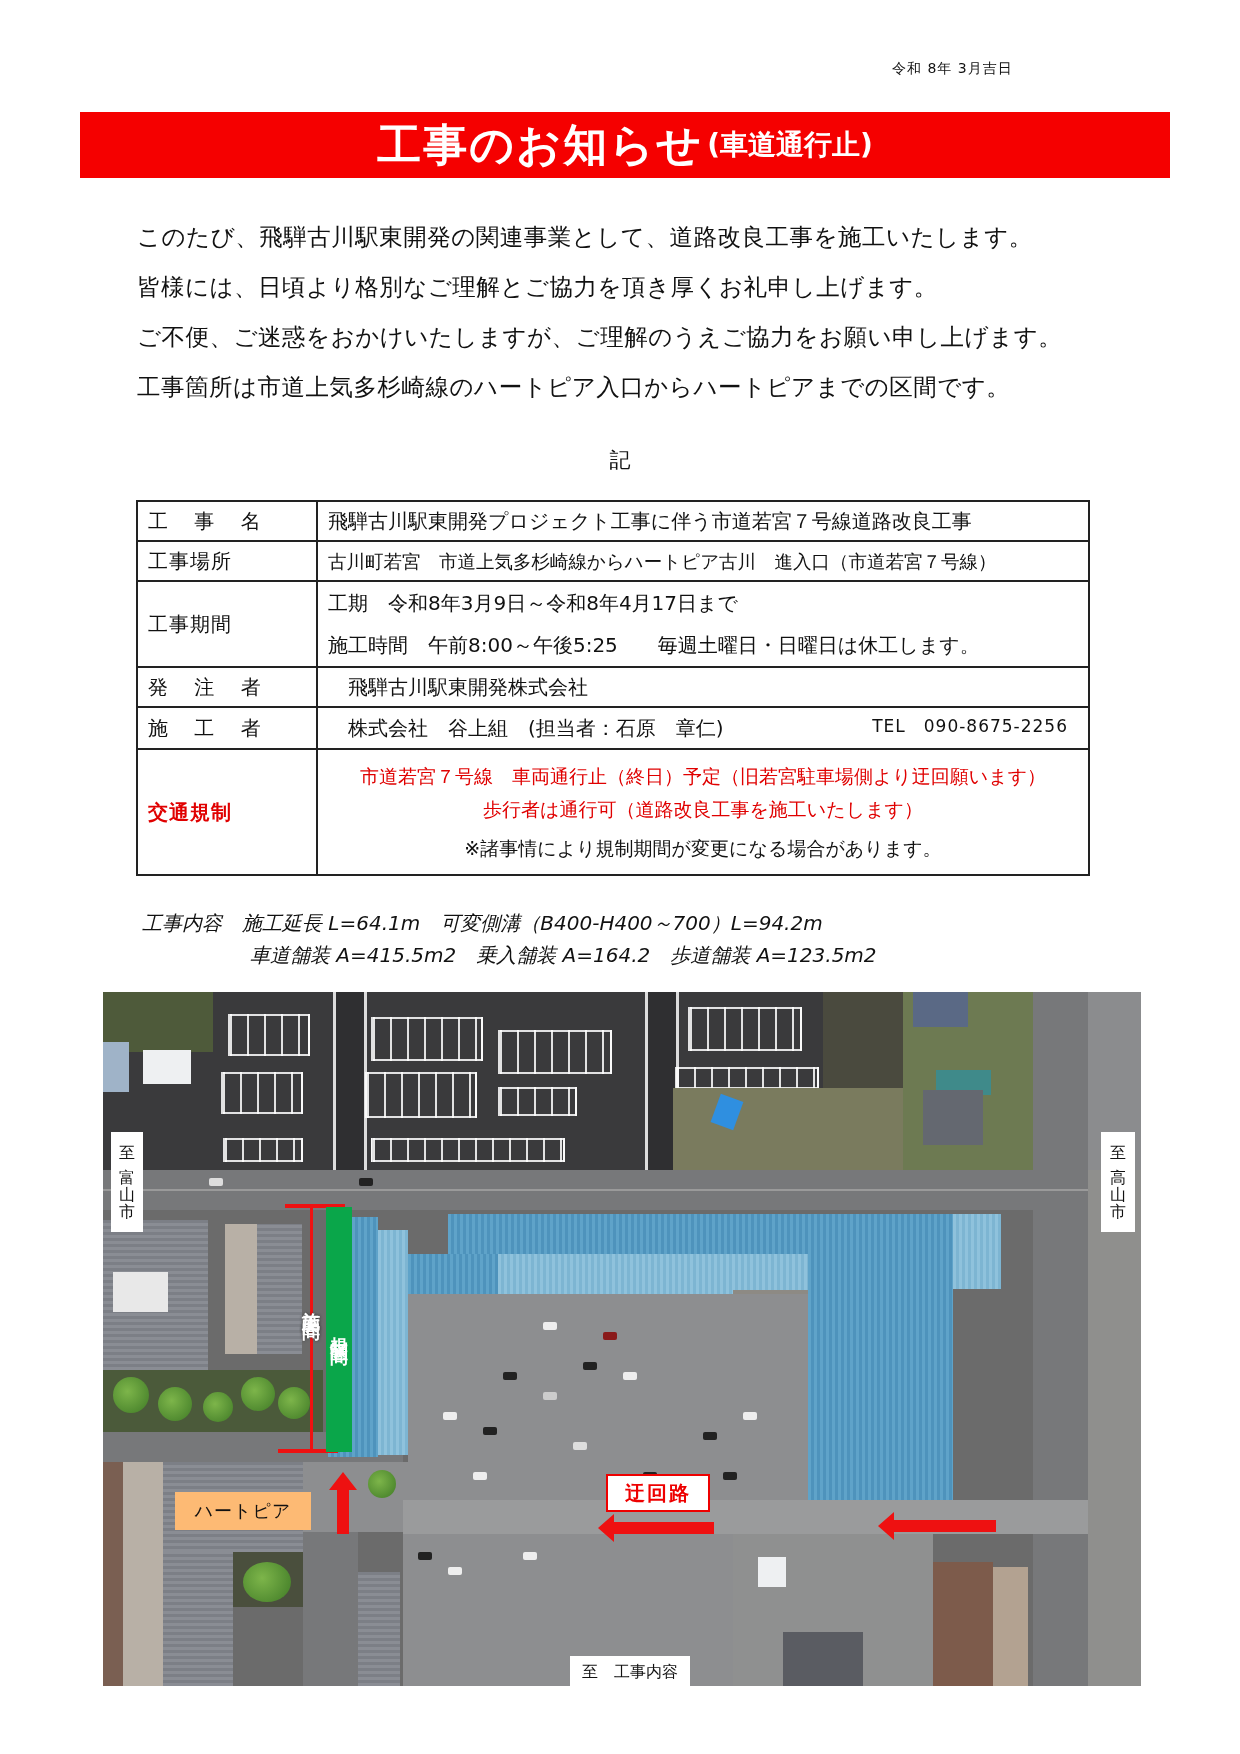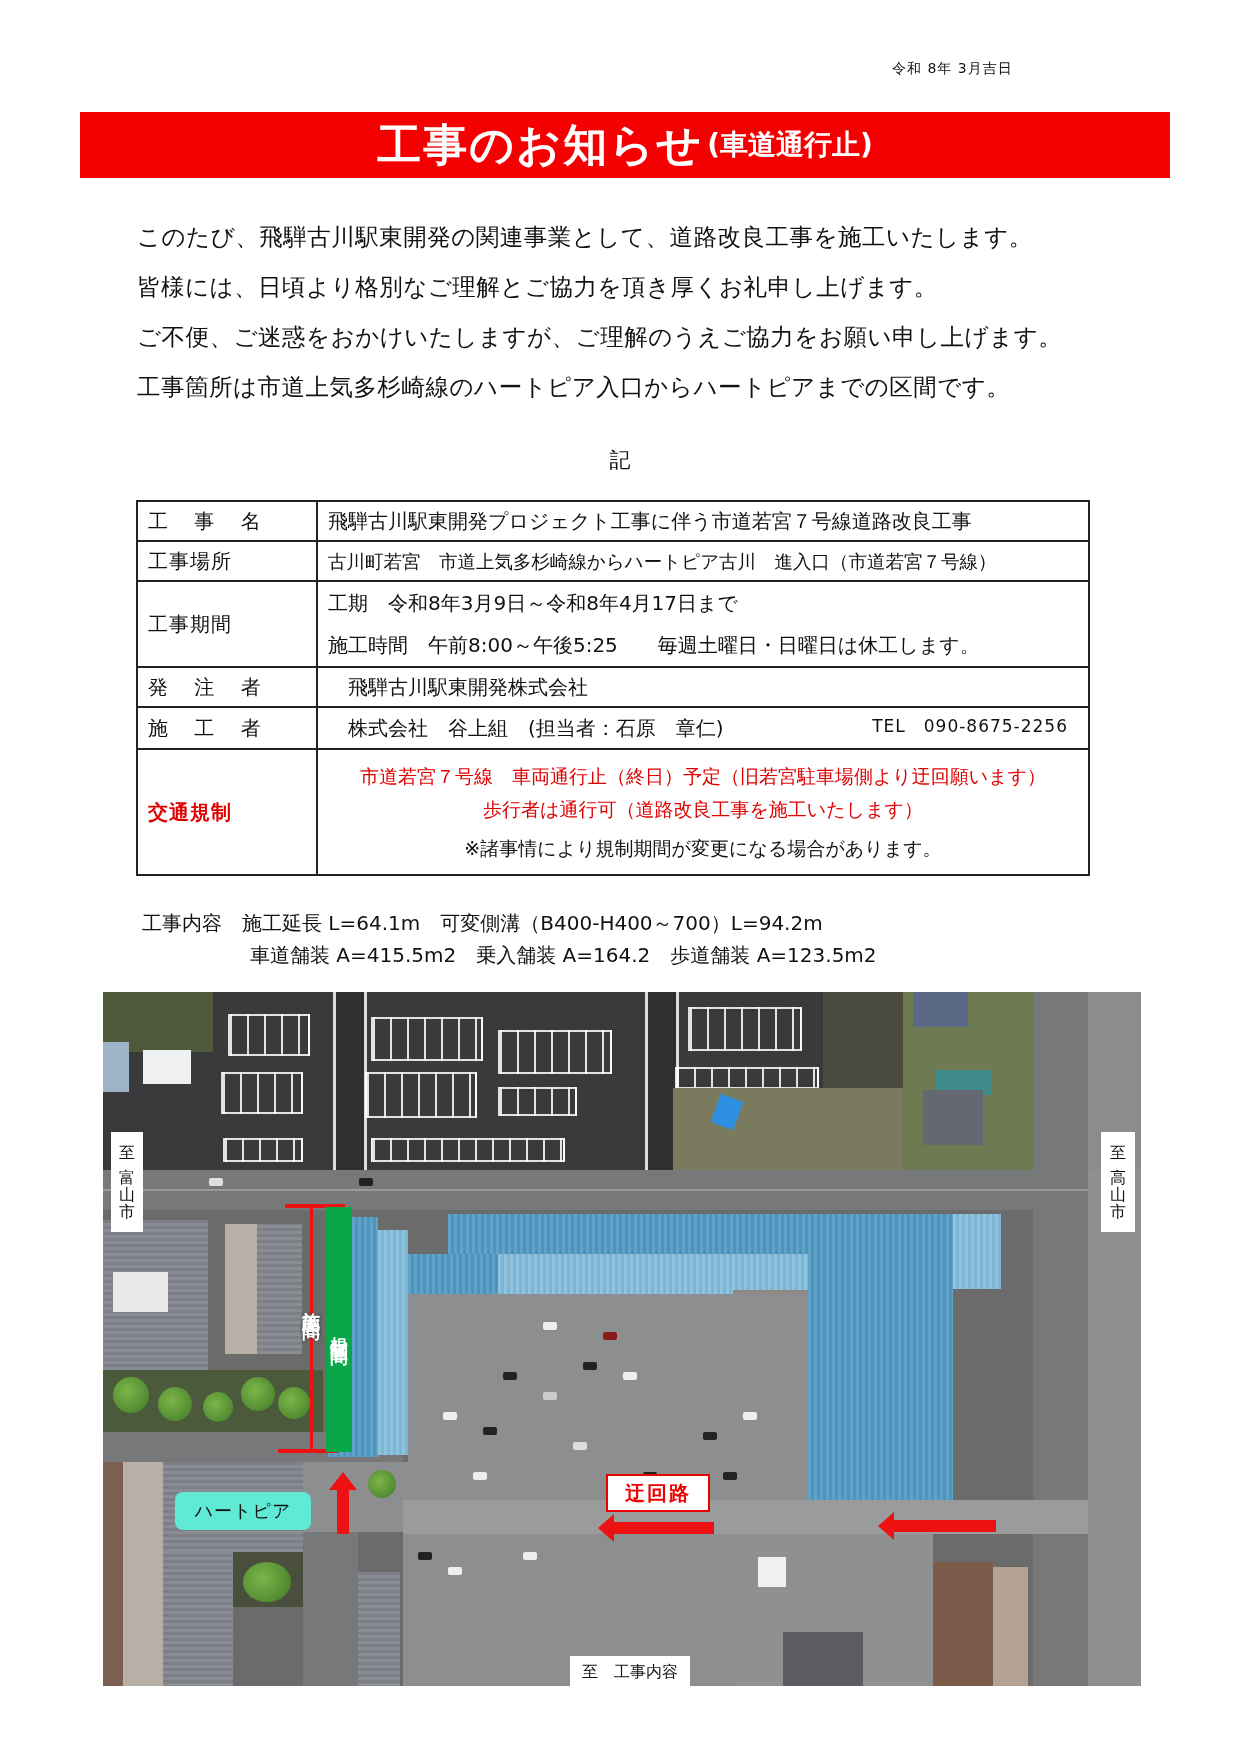--- a/index.html
+++ b/index.html
@@ -25,21 +25,21 @@
     .lbl-spaced { letter-spacing: 10px !important; }
     .r1 td { height: 38px; } .r2 td { height: 38px; } .r3 td { height: 84px; }
     .r4 td { height: 38px; } .r5 td { height: 40px; } .r6 td { height: 124px; }
     .period-line { display: block; line-height: 42px; }
     .tel { float: right; font-size: 17px; margin-right: 10px; letter-spacing: 1px; }
     .red { color: #e00000; }
     .center { text-align: center; }
     .reg-line { display: block; line-height: 33px; font-size: 19px; }
     .lbl-red { color: #e00000; font-weight: bold; font-size: 21px; }
 
-    .work { left: 142px; top: 907px; font-size: 20px; line-height: 32px; }
+    .work { left: 142px; top: 907px; font-size: 20px; line-height: 32px; font-style: italic; }
     .work .row2 { padding-left: 108px; }
 
     
     .map { left: 103px; top: 992px; width: 1038px; height: 694px; background: #6b6b6b; overflow: hidden; }
     .m { position: absolute; }
     .lot-dark { background: #3a3a3c; }
     .stall { border: 2px solid rgba(255,255,255,0.85);
              background-image: repeating-linear-gradient(90deg, rgba(255,255,255,0.85) 0 2px, transparent 2px 17px); }
     .road { background: #77787a; }
     .roof-blue { background: repeating-linear-gradient(90deg, #5fa3c9 0 3px, #4e93bc 3px 6px); }
@@ -51,21 +51,21 @@
     .car { width: 14px; height: 8px; border-radius: 2px; }
 
     .label-box { background: #fff; color: #111; font-size: 16px; display: flex; flex-direction: column;
                  align-items: center; justify-content: center; line-height: 17px; }
     .green-bar { background: #0aa64a; color: #fff; font-weight: bold; font-size: 18px;
                  writing-mode: vertical-rl; display: flex; align-items: center; justify-content: center; letter-spacing: 4px; }
     .v-label { color: #fff; font-weight: bold; font-size: 18px; writing-mode: vertical-rl; letter-spacing: 4px; text-shadow: 0 0 3px #333; }
     .red-line { background: #ee1111; }
     .detour { background: #fff; border: 2px solid #e00; color: #e00; font-size: 20px; font-weight: bold;
               display: flex; align-items: center; justify-content: center; letter-spacing: 2px; }
-    .heartpia { background: #5eead4; border-radius: 8px; font-size: 18px; display: flex; align-items: center; justify-content: center; letter-spacing: 1px; }
+    .heartpia { background: #fdba74; border-radius: 0; font-size: 18px; display: flex; align-items: center; justify-content: center; letter-spacing: 1px; }
   </style>
 </head>
 <body>
 
 <div class="abs date">令和 8年 3月吉日</div>
 
 <div class="abs title-bar">
   <span class="title-main">工事のお知らせ</span>
   <span class="title-sub">(車道通行止)</span>
 </div>

